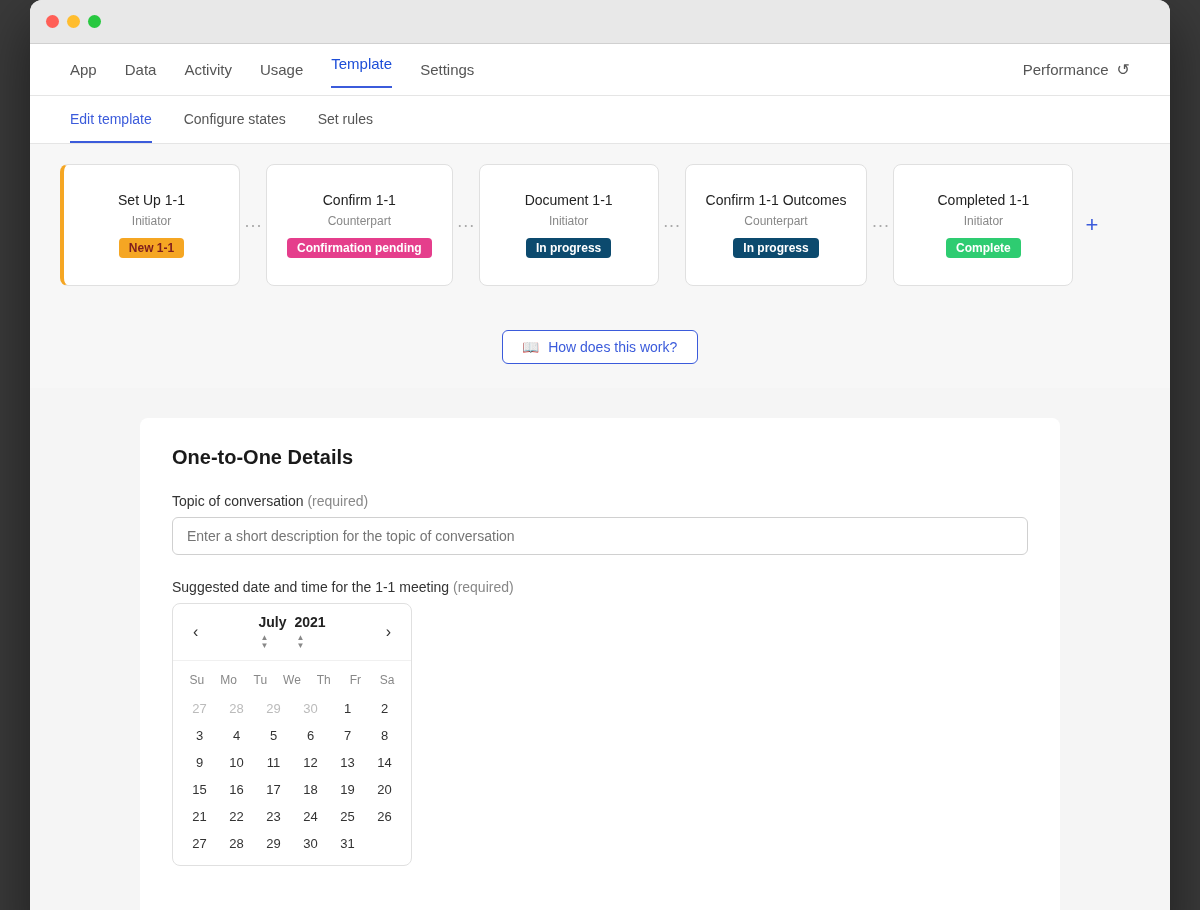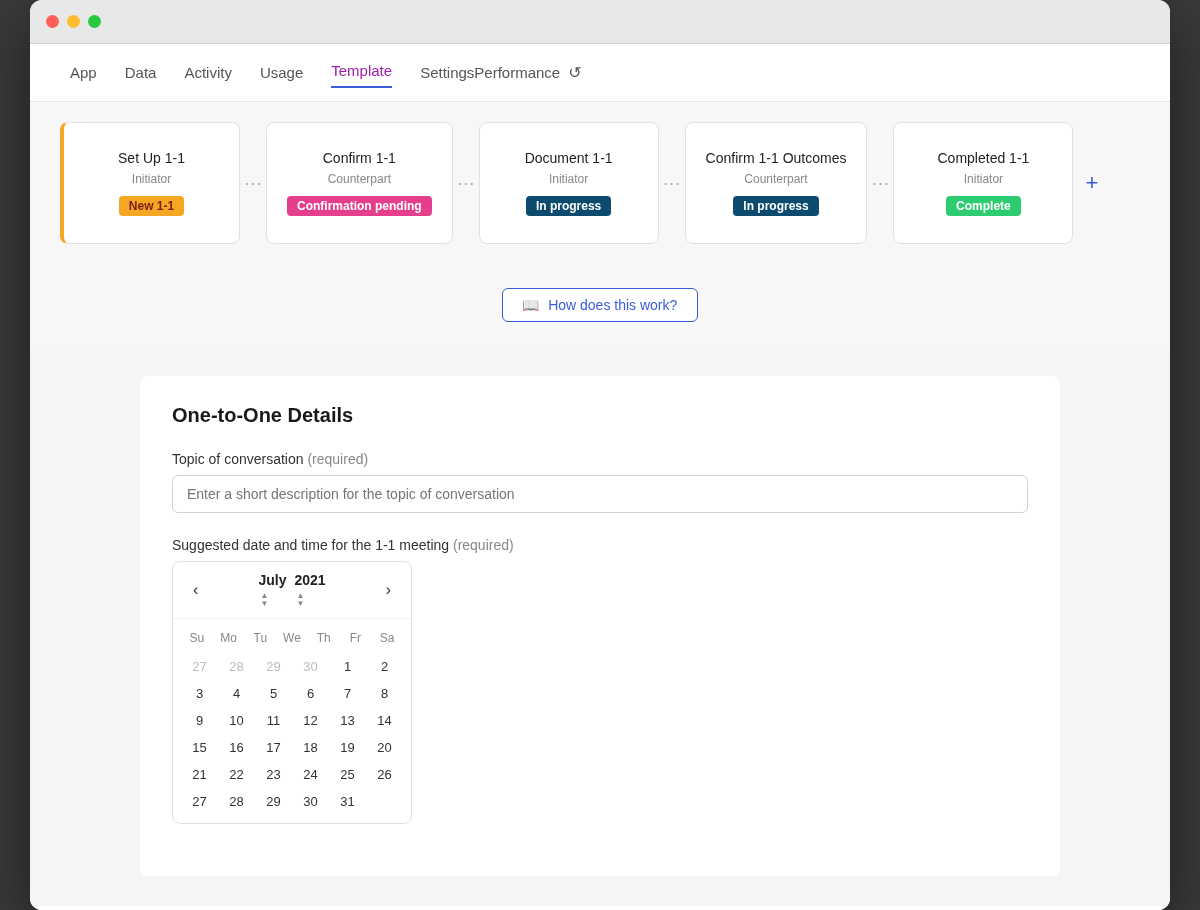--- a/index.html
+++ b/index.html
@@ -43,39 +43,40 @@
       background: #ffffff;
       min-height: 866px;
     }
 
     
     .top-nav {
       display: flex;
       align-items: center;
       padding: 0 40px;
       border-bottom: 1px solid #e5e5e5;
-      height: 58px;
+      height: 52px;
+      justify-content: space-between;
     }
     .top-nav-left {
       display: flex;
       align-items: center;
       gap: 28px;
     }
     .nav-item {
       font-size: 15px;
       color: #555;
       cursor: pointer;
       padding: 4px 0;
       text-decoration: none;
     }
     .nav-item.active {
-      color: #a21caf;
+      color: #1d4ed8;
       font-weight: 500;
       border-bottom: 2px solid #3b5bdb;
-      padding-bottom: 7px;
+      padding-bottom: 14px;
     }
     .top-nav-right {
       display: flex;
       align-items: center;
       gap: 8px;
       font-size: 15px;
       color: #555;
       cursor: pointer;
     }
     .refresh-icon {
@@ -332,20 +333,25 @@
         <a class="nav-item">Usage</a>
         <a class="nav-item active">Template</a>
         <a class="nav-item">Settings</a>
       </div>
       <div class="top-nav-right">
         <span>Performance</span>
         <span class="refresh-icon">↺</span>
       </div>
     </div>
 
+    <div class="sub-nav">
+      <div class="sub-nav-item active">Edit template</div>
+      <div class="sub-nav-item">Configure states</div>
+      <div class="sub-nav-item">Set rules</div>
+    </div>
 
     <div class="workflow-area">
 
       <div class="step-card first-card">
         <div class="step-title">Set Up 1-1</div>
         <div class="step-role">Initiator</div>
         <div class="step-badge badge-new">New 1-1</div>
       </div>
 
       <div class="step-separator">···</div>

